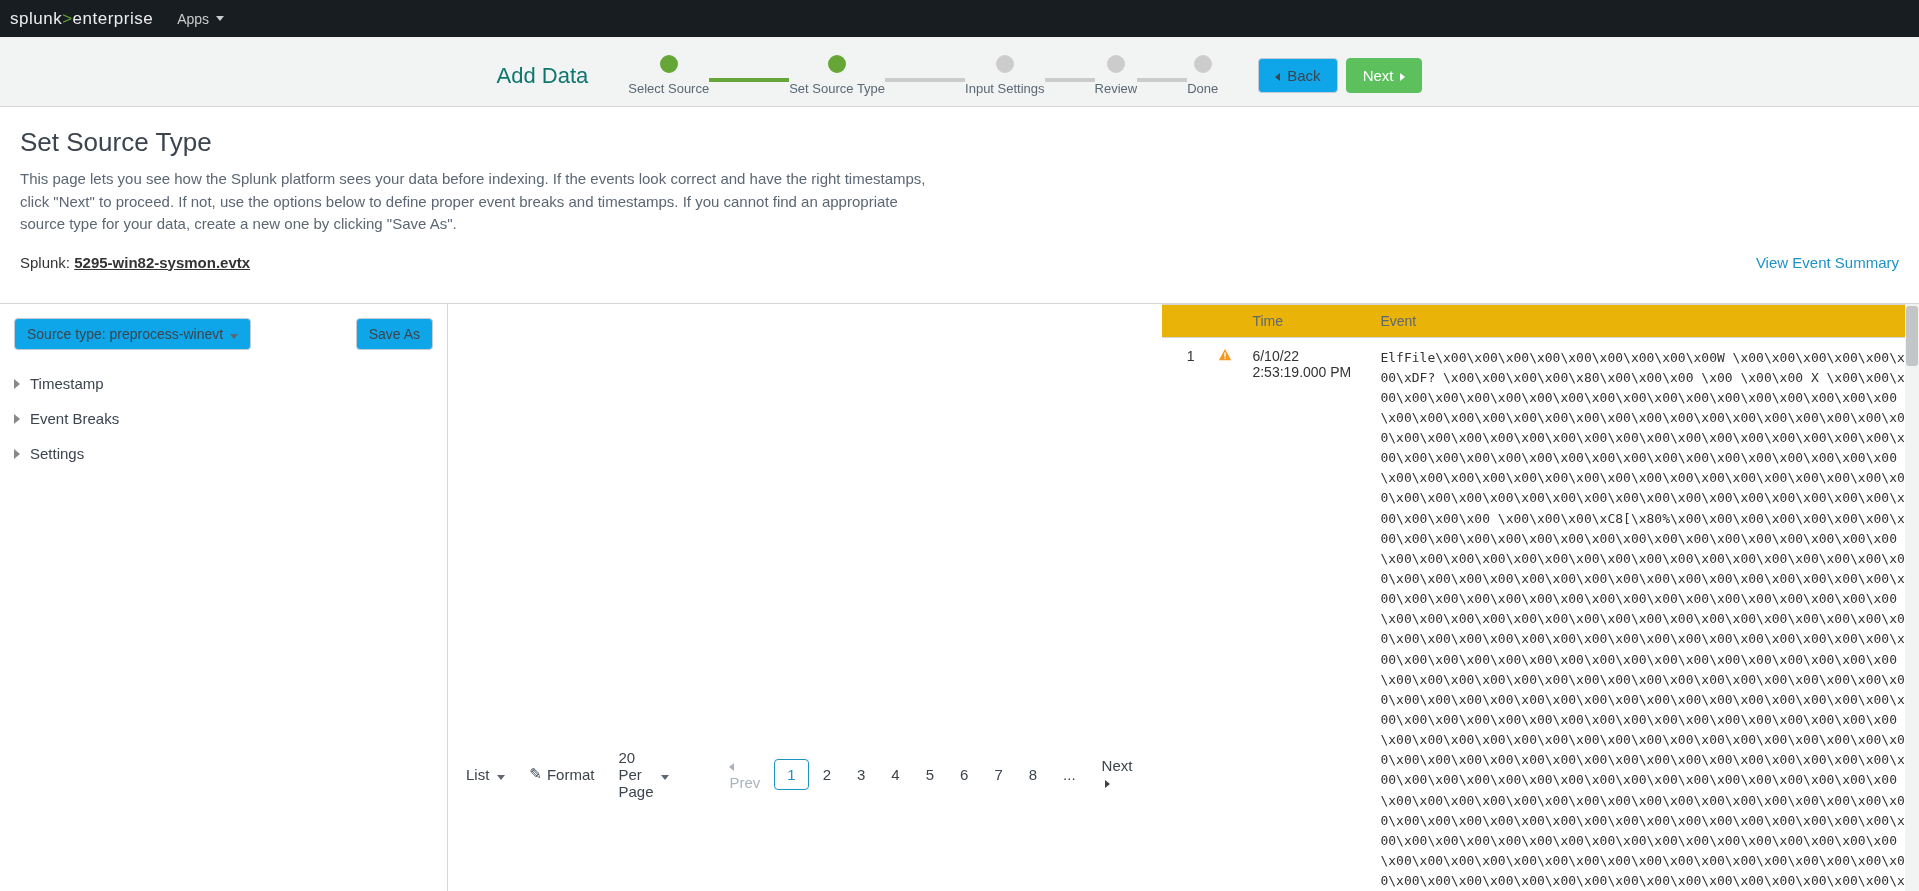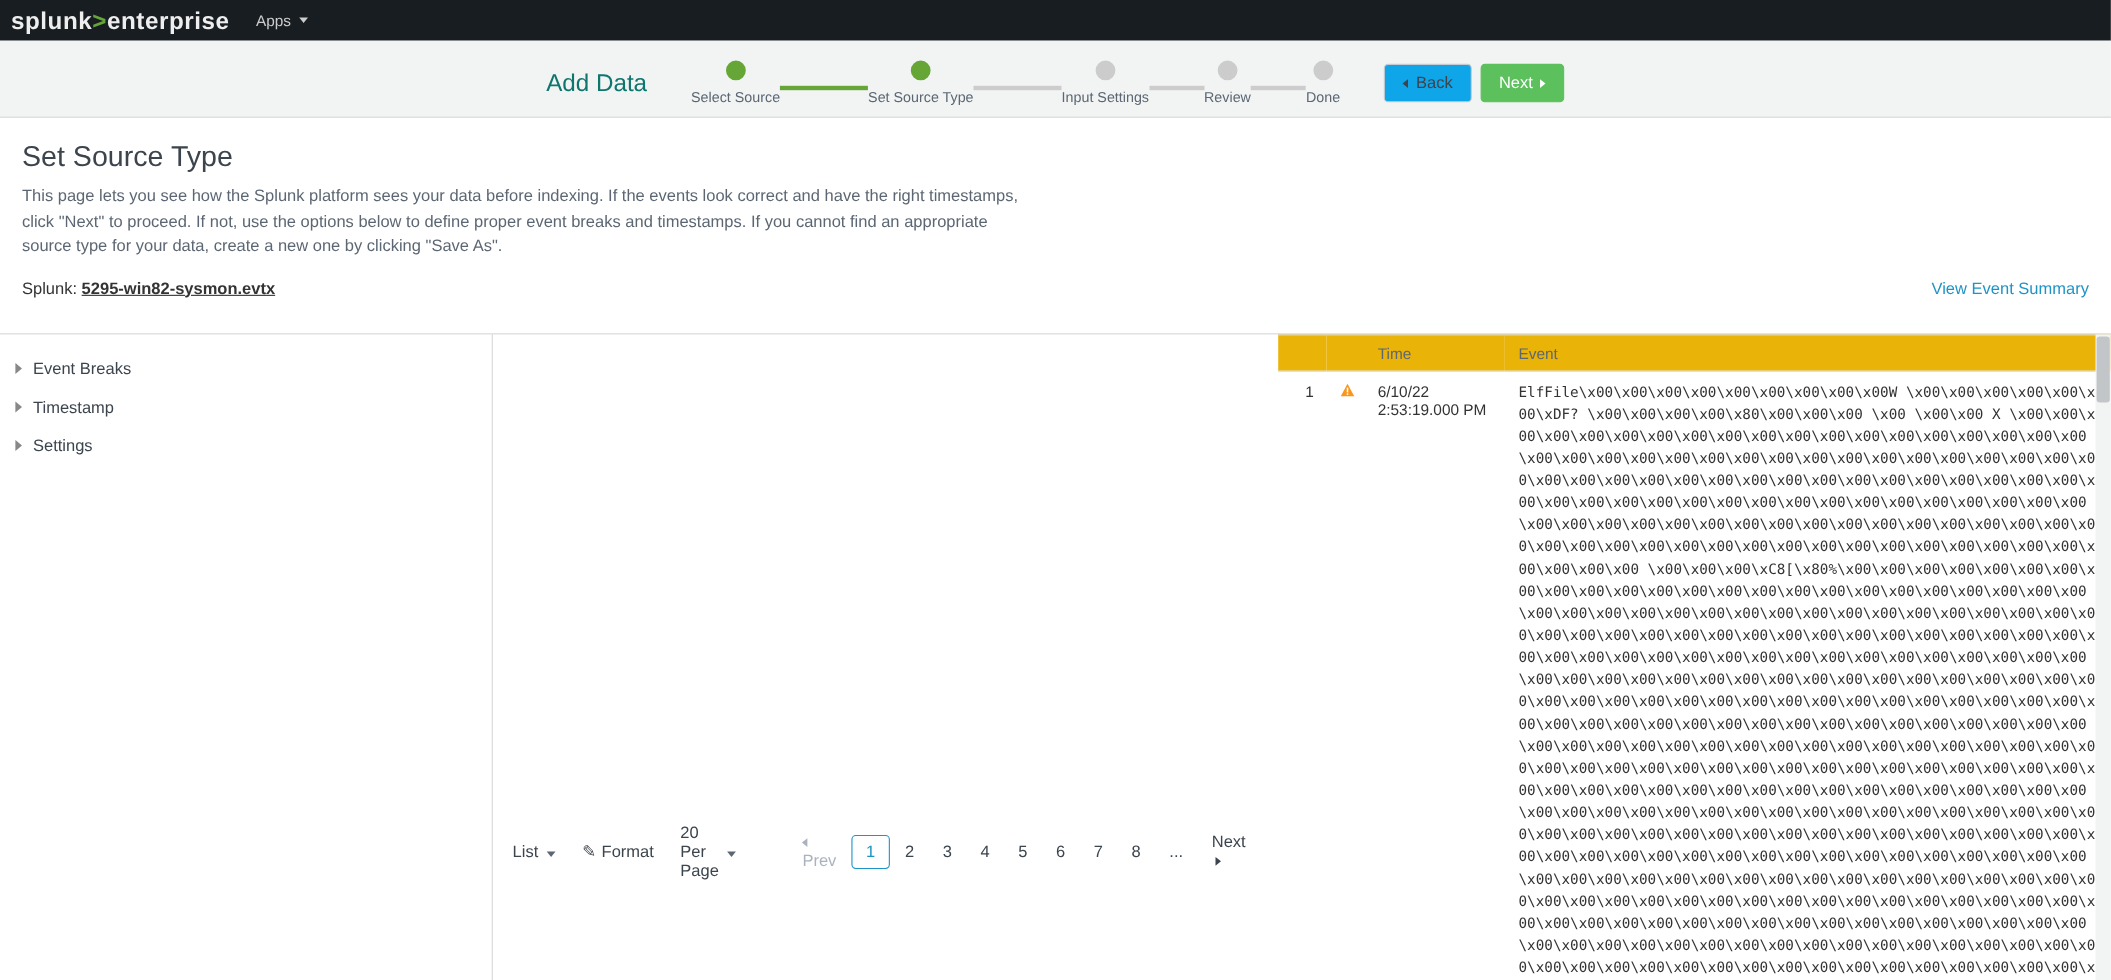--- a/index.html
+++ b/index.html
@@ -1,20 +1,20 @@
 <!DOCTYPE html>
 <html><head>
 <meta charset="utf-8">
 <style>
 * { box-sizing: border-box; margin: 0; padding: 0; font-family: "Helvetica Neue", Helvetica, Arial, sans-serif; }
 body { background: #fff; color: #333; font-size: 14px; }
 
 
 .topnav { background: #171d21; height: 37px; display: flex; align-items: center; padding: 0 10px; color: #ccc; }
-.brand { font-size: 22px; font-weight: 700; letter-spacing: 0.5px; }
+.brand { font-size: 17px; font-weight: 400; letter-spacing: 0.5px; }
 .brand .green { color: #65a637; }
 .brand .light { color: #eee; }
 .topnav-left { display: flex; align-items: center; gap: 24px; }
 .topnav-item { display: flex; align-items: center; gap: 4px; font-size: 14px; cursor: pointer; }
 .topnav-spacer { flex: 1; }
 .topnav-right { display: flex; align-items: center; gap: 22px; }
 .search-box { display: flex; align-items: center; border: 1px solid #555; height: 28px; width: 120px; padding: 0 6px; border-radius: 3px; color: #ccc; }
 .search-box input { background: transparent; border: none; outline: none; color: #ccc; font-size: 14px; width: 80px; }
 .caret-down::after { content: ""; display: inline-block; border-left: 4px solid transparent; border-right: 4px solid transparent; border-top: 5px solid #ccc; margin-left: 3px; }
 
@@ -141,27 +141,35 @@
     <div class="source-label">
       <span>Splunk: </span><b>5295-win82-sysmon.evtx</b>
     </div>
     <a class="link">View Event Summary</a>
   </div>
 </div>
 
 <div class="main-split">
 
   <div class="left-pane">
+    <div class="left-controls">
+      <button class="btn">
+          <span>Source type: preprocess-winevt</span>
+          <span class="caret-down"></span>
+        </button>
+      <div style="flex:1"></div>
+      <button class="btn">Save As</button>
+    </div>
+    <div class="accordion-item">
+        <span class="chev-right"></span>
+        <span>Timestamp</span>
+      </div>
     <div class="accordion-item">
         <span class="chev-right"></span>
         <span>Event Breaks</span>
-      </div>
-    <div class="accordion-item">
-        <span class="chev-right"></span>
-        <span>Timestamp</span>
       </div>
     <div class="accordion-item">
         <span class="chev-right"></span>
         <span>Settings</span>
       </div>
   </div>
 
   <div class="right-pane">
     <div class="right-toolbar">
       <div class="tool">

